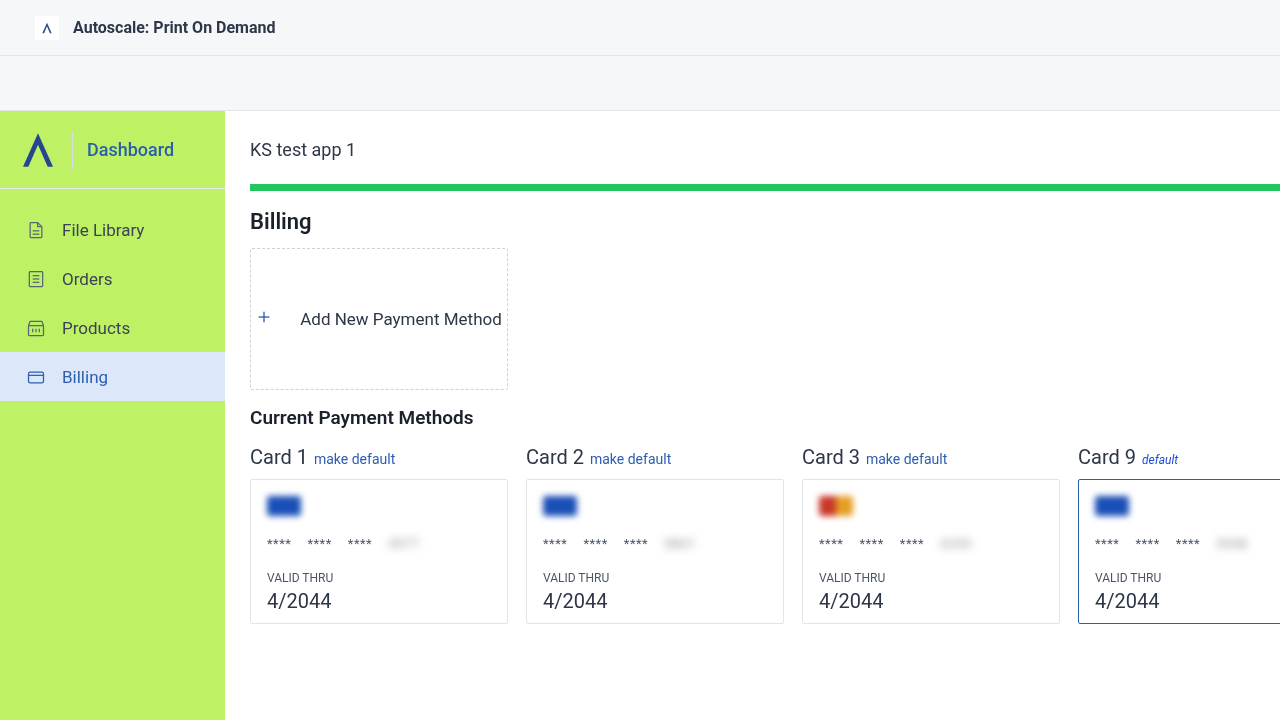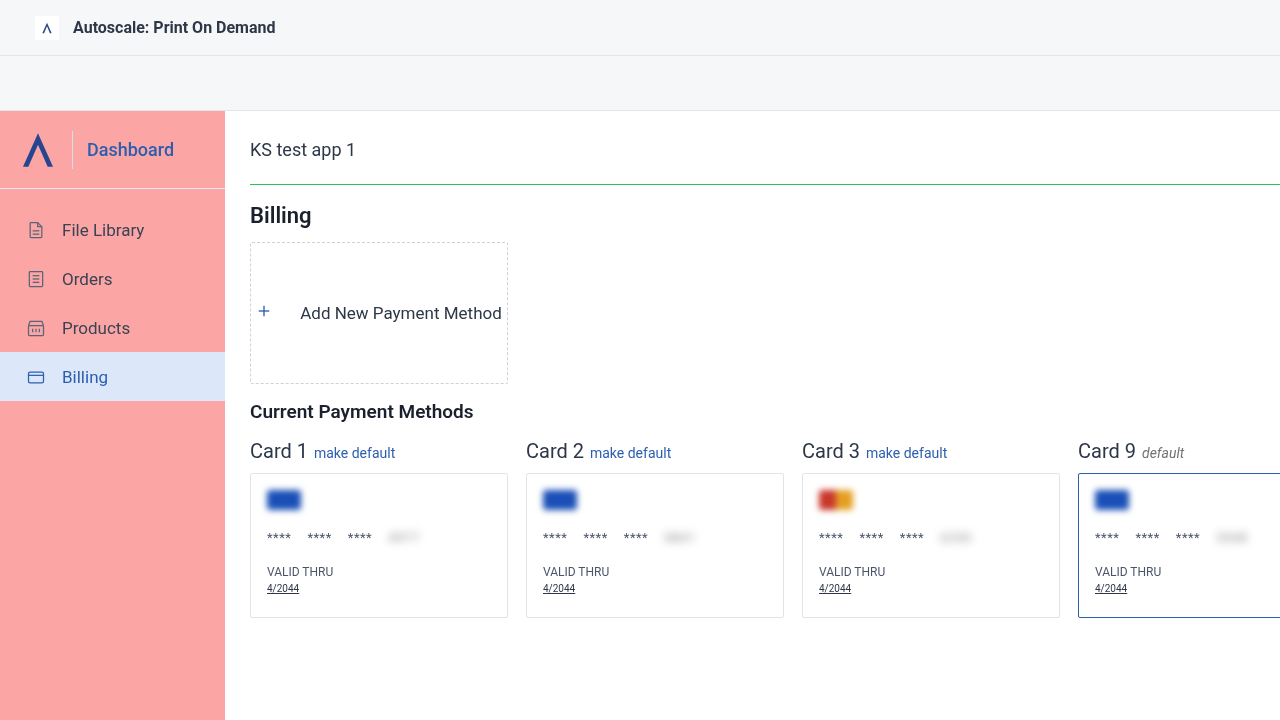--- a/index.html
+++ b/index.html
@@ -41,21 +41,21 @@
       height: 55px;
       background: #f6f7f9;
       border-bottom: 1px solid #e2e4e9;
     }
     .main-wrap {
       display: flex;
       height: calc(720px - 56px - 55px);
     }
     .sidebar {
       width: 225px;
-      background: #fca5a5;
+      background: #bef264;
       flex-shrink: 0;
     }
     .sidebar-header {
       height: 78px;
       display: flex;
       align-items: center;
       padding-left: 18px;
       border-bottom: 1px solid #e4ebf5;
     }
     .sidebar-logo {
@@ -103,21 +103,21 @@
     .content {
       flex: 1;
       background: #fff;
       padding: 28px 0 0 25px;
       overflow: hidden;
     }
     .content-header {
       font-size: 18px;
       color: #2d3748;
       padding-bottom: 24px;
-      border-bottom: 1px solid #22c55e;
+      border-bottom: 7px solid #22c55e;
       margin-right: 0;
     }
     .section-title {
       font-size: 22px;
       font-weight: 600;
       color: #1a202c;
       margin-top: 18px;
       margin-bottom: 14px;
     }
     .add-card {
@@ -171,23 +171,23 @@
     .card-name {
       font-size: 20px;
       color: #2d3748;
     }
     .card-default-link {
       font-size: 14px;
       color: #2c5eb0;
       cursor: pointer;
     }
     .card-default-text {
-      font-size: 14px;
+      font-size: 12px;
       font-style: italic;
-      color: #737373;
+      color: #1d4ed8;
       text-align: right;
     }
     .card-box {
       border: 1px solid #e2e4e9;
       border-radius: 2px;
       padding: 16px;
       height: 145px;
     }
     .card-box.default {
       border: 1px solid #2c5eb0;
@@ -223,23 +223,22 @@
       color: #888;
       font-size: 13px;
     }
     .valid-label {
       font-size: 12px;
       color: #4a5568;
       text-transform: uppercase;
       margin-bottom: 4px;
     }
     .valid-date {
-      font-size: 10px;
-      color: #2d3748;
-      text-decoration: underline;
+      font-size: 20px;
+      color: #2d3748;
     }
     .small-caret-logo {
       width: 14px;
       height: 14px;
     }
   </style>
 </head>
 <body>
 
 <div class="topbar">

